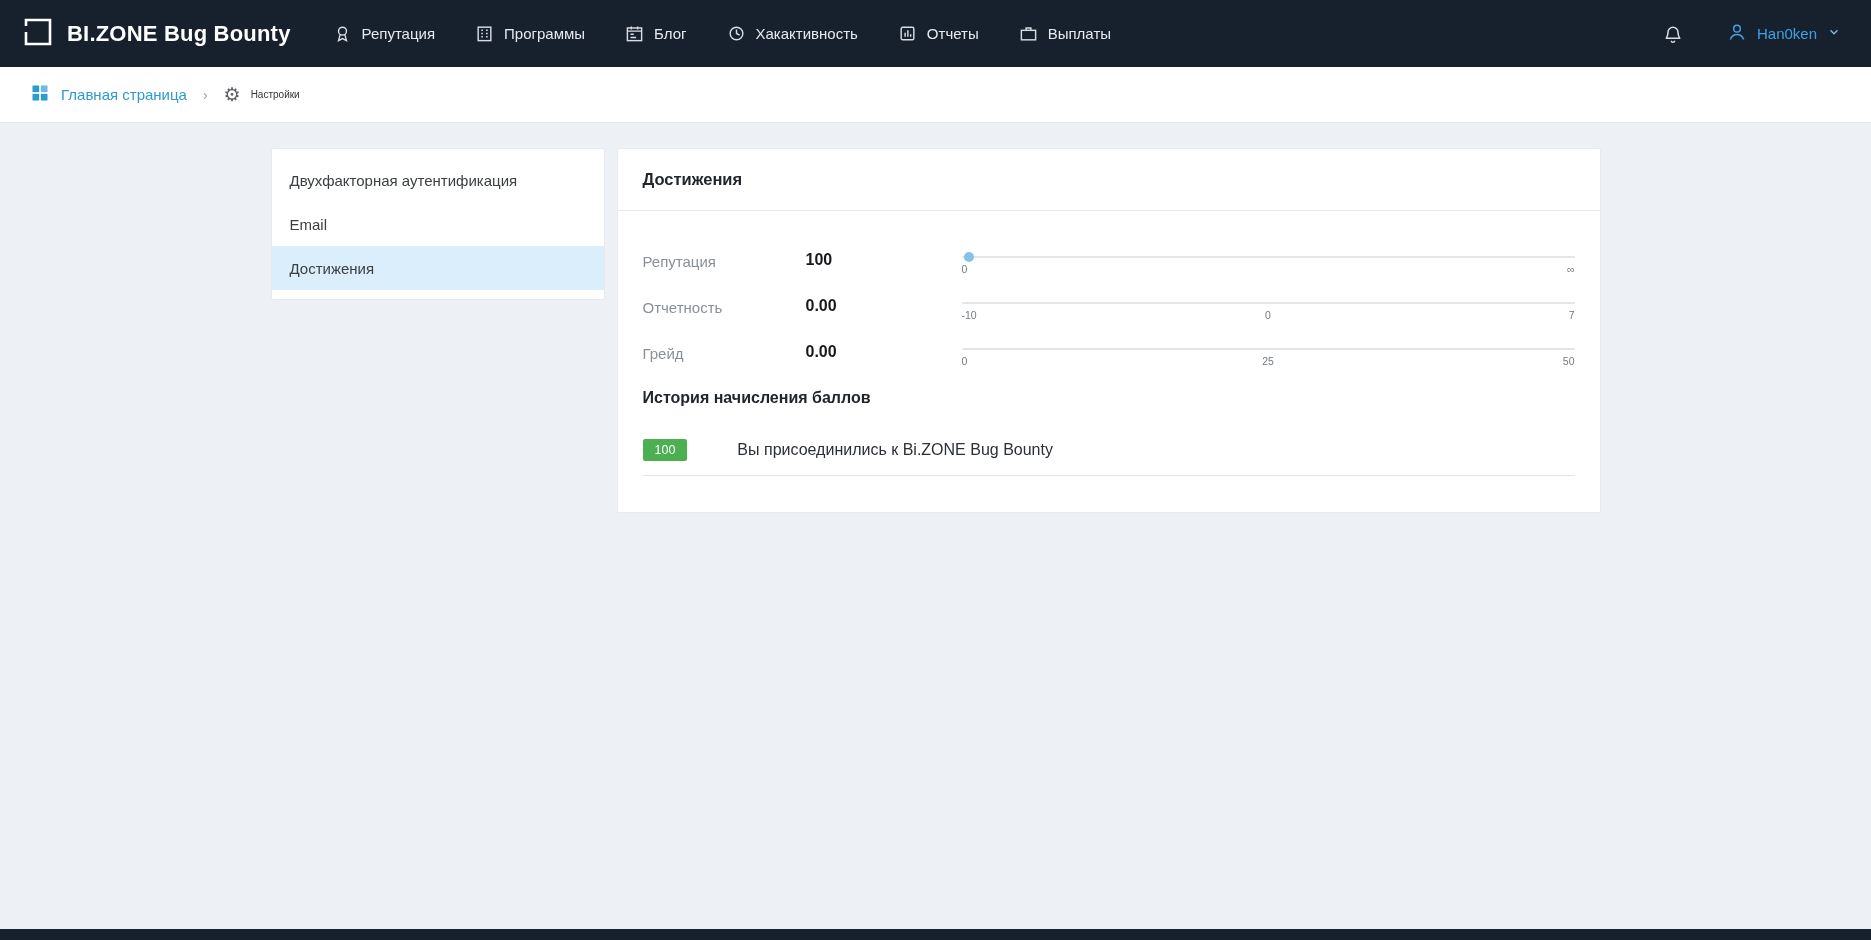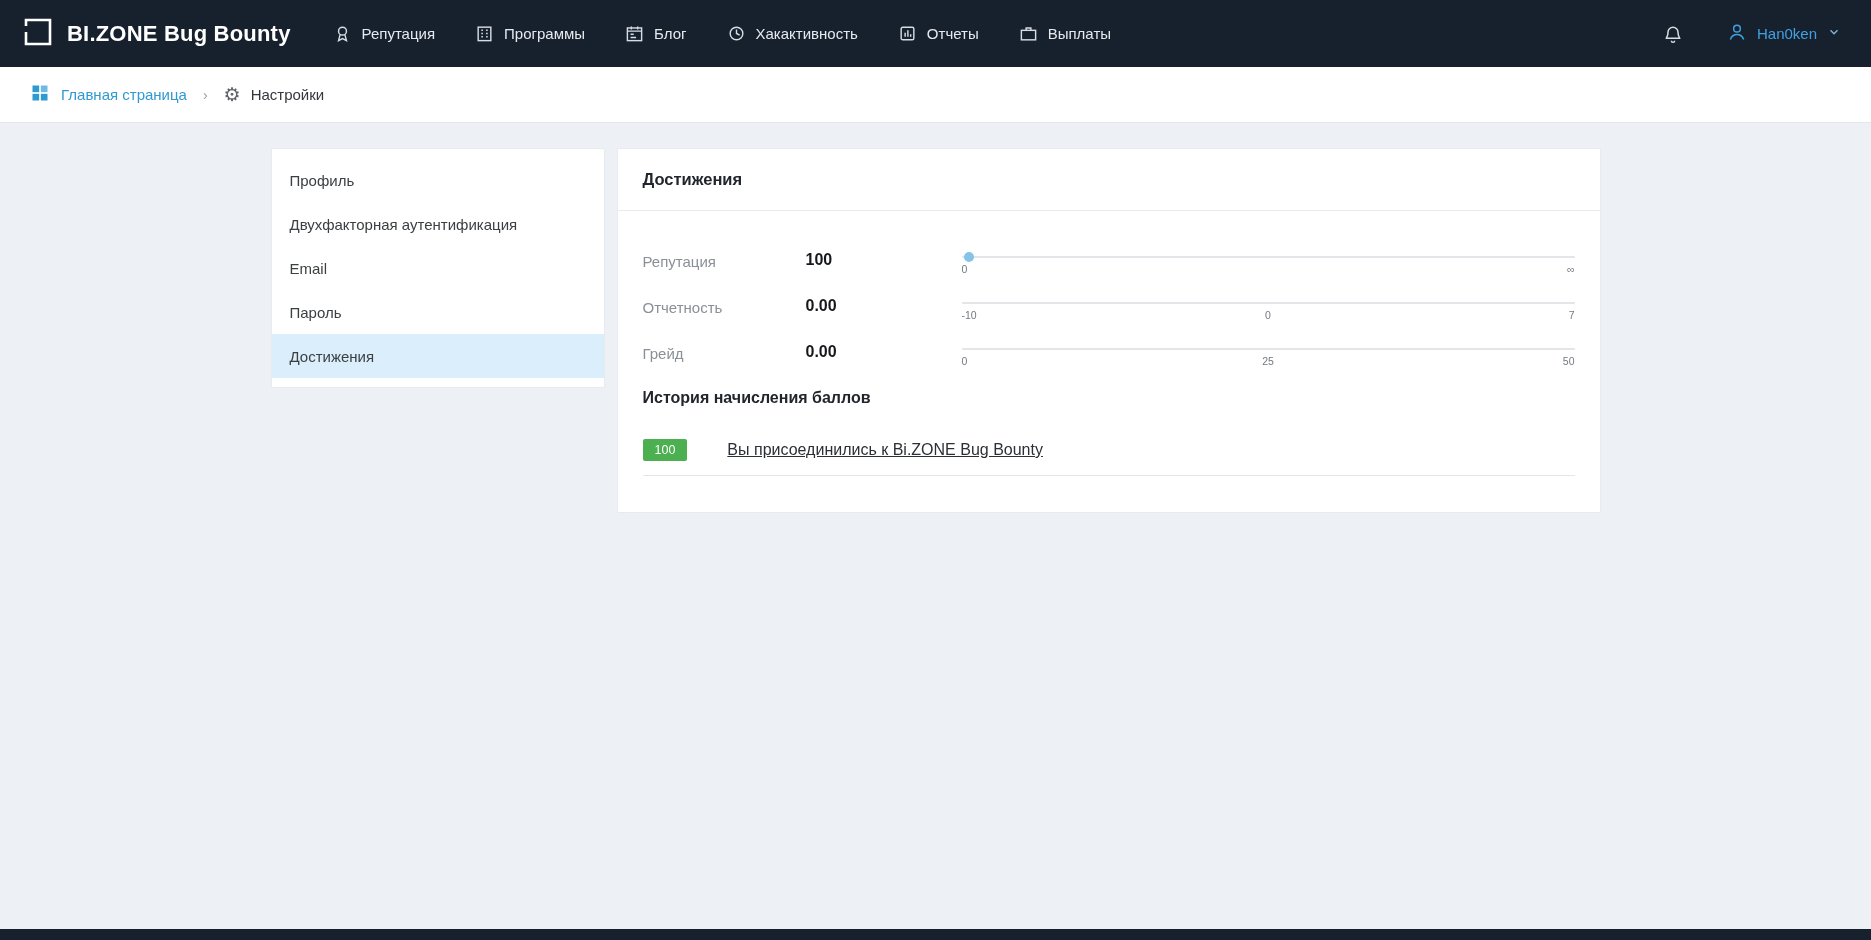--- a/index.html
+++ b/index.html
@@ -41,21 +41,21 @@
   
   .breadcrumb-bar {
     height:56px; background:#ffffff; border-bottom:1px solid #e4e7ea;
     display:flex; align-items:center; padding-left:30px;
   }
   .crumb-home { display:flex; align-items:center; gap:11px; cursor:pointer; }
   .crumb-link { color:#2f9ad0; font-size:15px; }
   .crumb-sep { color:#9aa0a6; font-size:14px; margin:0 16px; }
   .crumb-current { display:flex; align-items:center; gap:10px; }
   .gear { color:#5f6368; font-size:19px; line-height:1; }
-  .crumb-text { color:#33373c; font-size:15px; }
+  .crumb-text { color:#33373c; font-size:10px; }
 
   
   .content {
     width:1330px; margin:25px auto 0;
     display:flex; gap:12px; align-items:flex-start;
   }
   .card { background:#ffffff; border:1px solid #e7eaee; border-radius:2px; }
 
   .sidebar { width:334px; padding:9px 0; }
   .side-item {
@@ -90,21 +90,21 @@
     margin-top:14px; font-size:16px; font-weight:bold; color:#21262c;
   }
   .history-row {
     margin-top:32px; display:flex; align-items:center;
     padding-bottom:14px; border-bottom:1px solid #e3e5e8;
   }
   .points-badge {
     background:#4caf50; color:#ffffff; font-size:12.5px;
     padding:4px 12px; border-radius:2px;
   }
-  .history-text { margin-left:40px; font-size:16px; color:#2b3036;text-decoration:underline; }
+  .history-text { margin-left:50px; font-size:16px; color:#2b3036; }
 
   .footer-strip {
     position:absolute; bottom:0; left:0; width:100%; height:11px;
     background:#17212e;
   }
 </style>
 </head>
 <body>
 
 <header class="navbar">
@@ -213,24 +213,22 @@
   <span class="crumb-sep">›</span>
   <div class="crumb-current">
     <span class="gear">⚙</span>
     <span class="crumb-text">Настройки</span>
   </div>
 </div>
 
 <div class="content">
 
   <aside class="card sidebar">
-    <div class="side-item">Профиль</div>
     <div class="side-item">Двухфакторная аутентификация</div>
     <div class="side-item">Email</div>
-    <div class="side-item">Пароль</div>
     <div class="side-item active">Достижения</div>
   </aside>
 
   <section class="card main-card">
     <div class="card-header">Достижения</div>
     <div class="card-body">
 
       <div class="metric-row">
         <div class="metric-label">Репутация</div>
         <div class="metric-value">100</div>

